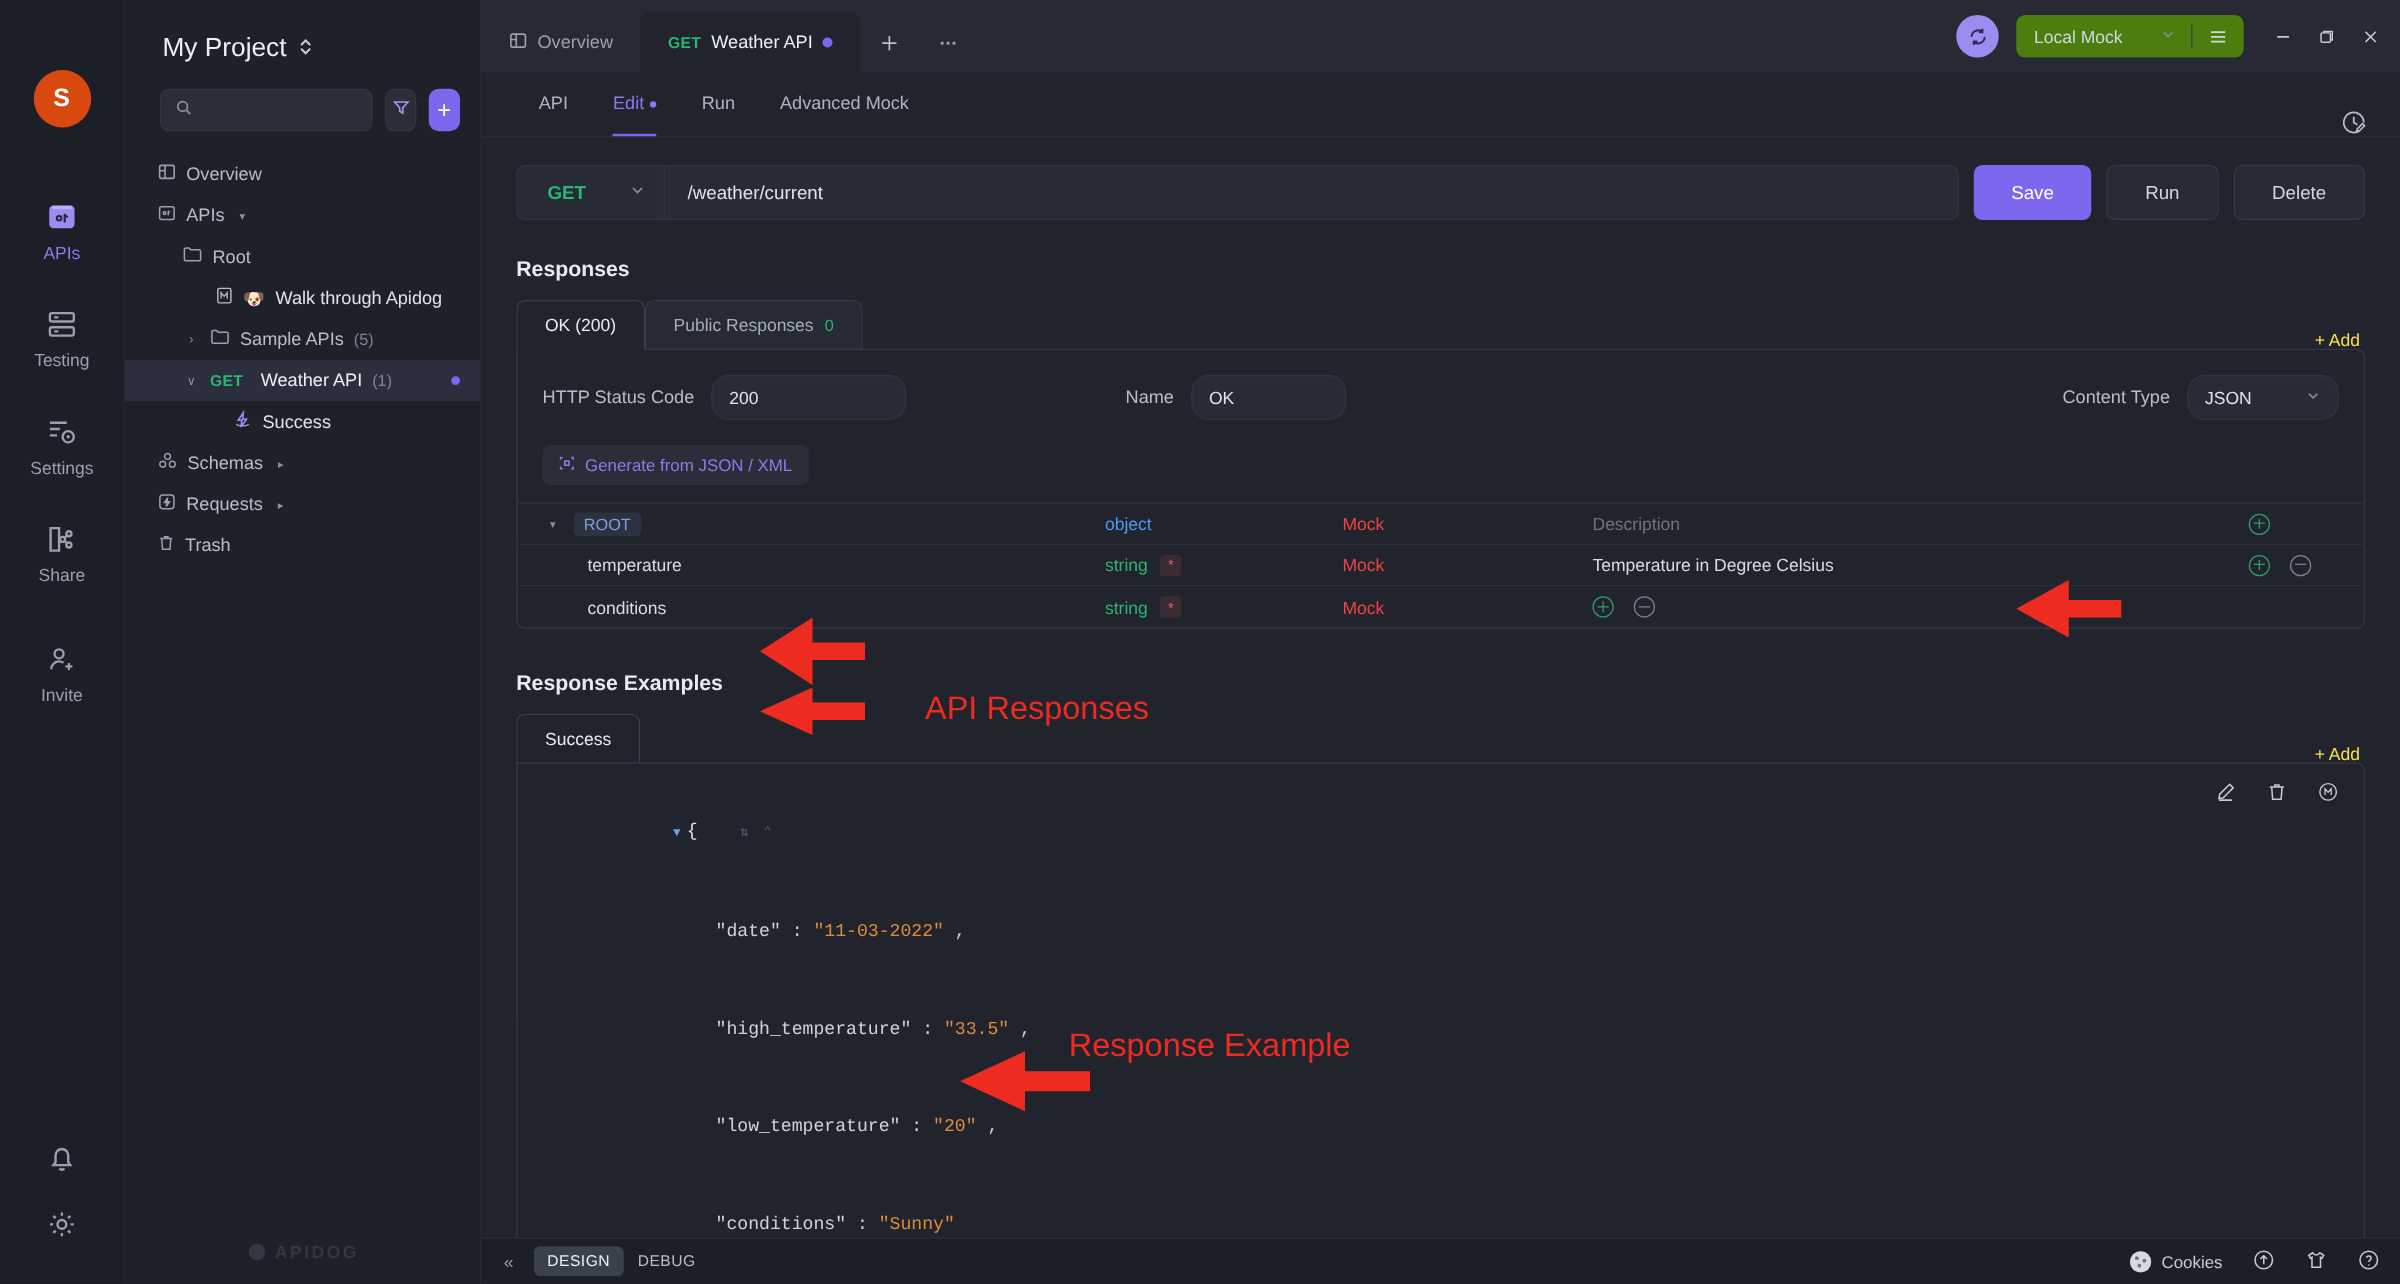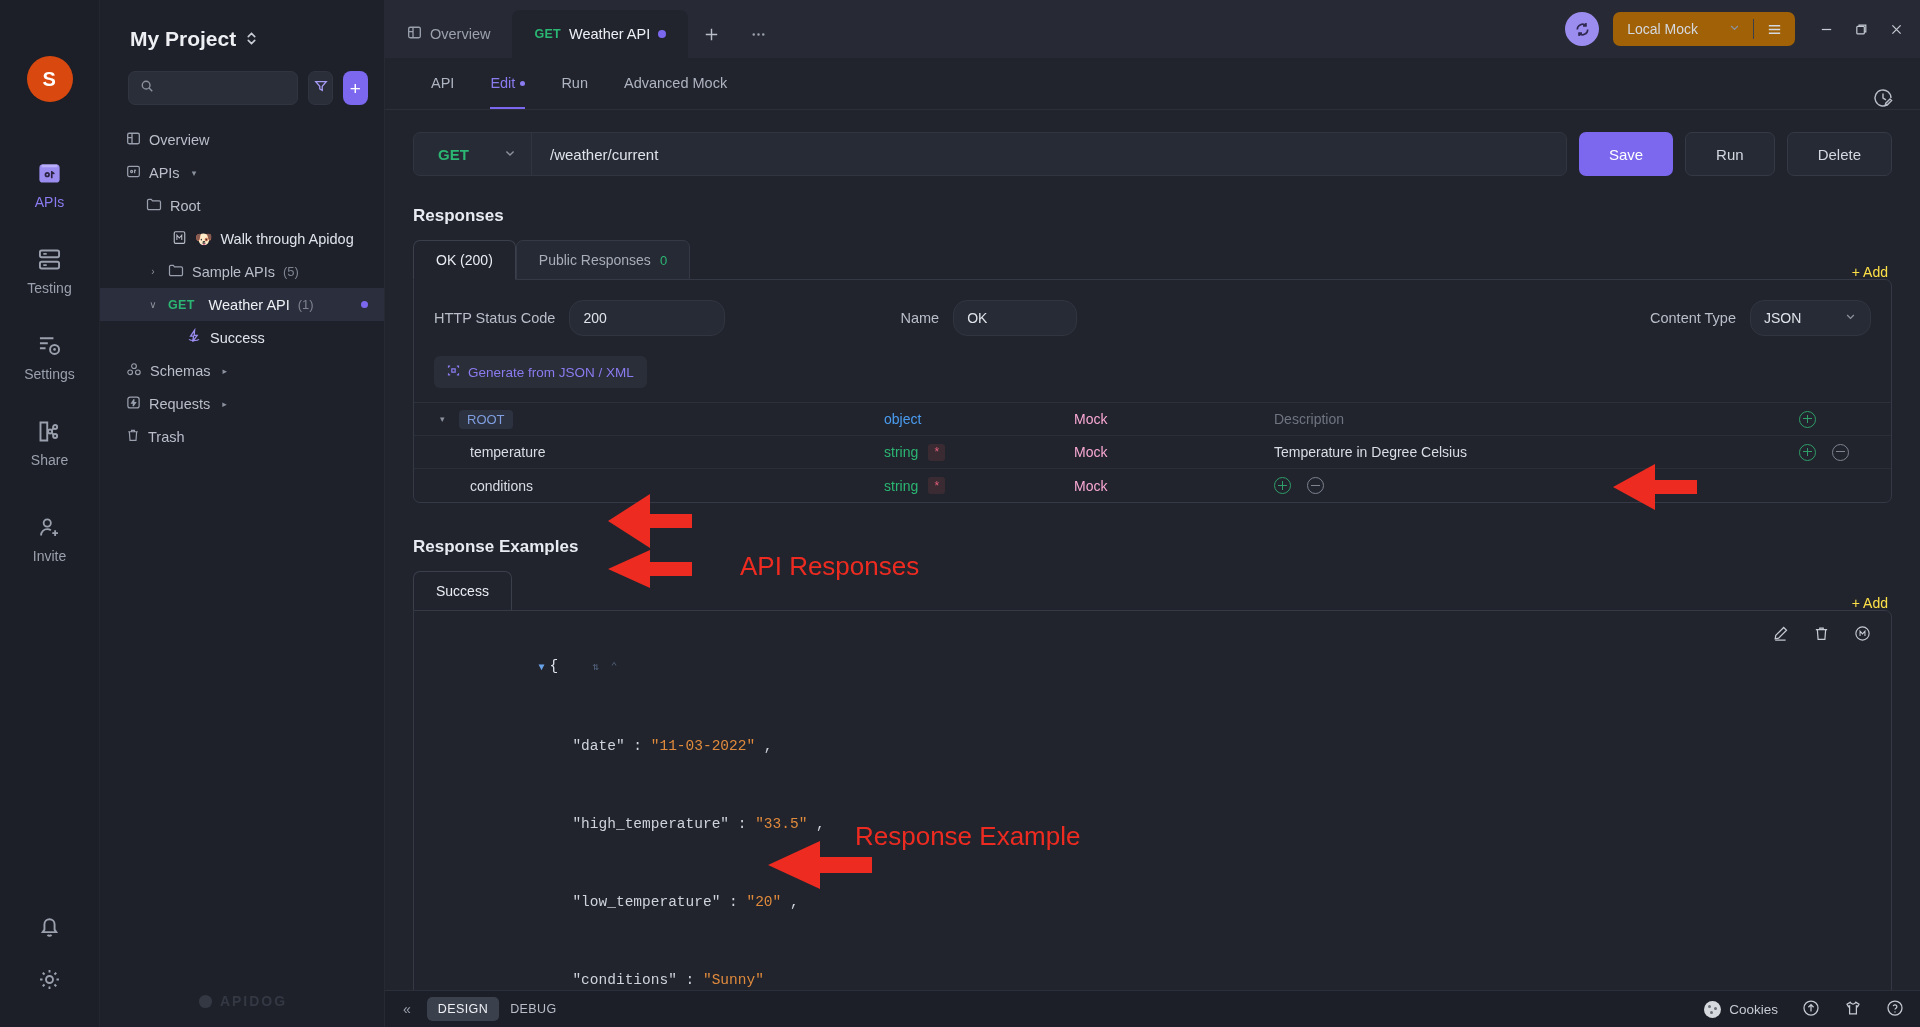--- a/index.html
+++ b/index.html
@@ -34,21 +34,21 @@
   .rail-spacer { flex: 1 1 auto; }
   .rail-bottom { width: 100px; display:flex; flex-direction:column; align-items:center; gap: 26px; padding-bottom: 34px; }
 
   
   .sidebar {
     width: 285px; flex: 0 0 285px; background: #1e212a; height: 1027px;
     border-right: 1px solid #272a33; position: relative;
   }
   .proj-title {
     display: flex; align-items: center; gap: 9px;
-    padding: 27px 0 0 30px; font-size: 21px; font-weight: 700; color: #edeff3;
+    padding: 27px 0 0 30px; font-size: 21px; font-weight: 400; color: #edeff3;
   }
   .search-row { display: flex; align-items: center; gap: 10px; padding: 20px 16px 0 28px; }
   .search-box {
     flex: 1 1 auto; height: 34px; background: #2a2e38; border-radius: 7px;
     display: flex; align-items: center; padding: 0 11px; border: 1px solid #31353f;
   }
   .search-box input {
     background: transparent; border: none; outline: none; color: #c9cdd6;
     font-size: 13px; font-family: inherit; width: 100%; margin-left: 7px;
   }
@@ -90,21 +90,21 @@
     font-size: 14.5px; color: #9aa0ad; cursor: pointer; border-radius: 8px 8px 0 0;
   }
   .wtab.active { background: #21242d; color: #e6e9ef; }
   .wtab .dot { width: 8px; height: 8px; border-radius: 50%; background: #7b68ee; }
   .tb-icon-btn { height: 48px; display:flex; align-items:center; padding: 0 14px; color:#9aa0ad; cursor:pointer; font-size: 20px;}
   .titlebar-right { margin-left: auto; display: flex; align-items: center; gap: 0; padding-right: 16px; height: 58px; }
   .sync-circle {
     width: 34px; height: 34px; border-radius: 50%; background: #9b8cf0;
     display: flex; align-items: center; justify-content: center; cursor: pointer; margin-right: 14px;
   }
-  .env-box { height: 34px; background: #a16207; border-radius: 7px; display: flex; align-items: center; justify-content: center; }
+  .env-box { height: 34px; background: #4d7c0f; border-radius: 7px; display: flex; align-items: center; justify-content: center; }
   .env-sel { display: flex; align-items: center; gap: 30px; padding: 0 12px 0 14px; font-size: 14px; color: #d4d8e0; cursor: pointer; }
   .env-div { width: 1px; height: 20px; background: #3a3f4b; }
   .env-menu { padding: 0 12px; cursor: pointer; display: flex; align-items: center; }
   .win-btns { display: flex; align-items: center; gap: 20px; margin-left: 24px; color: #c5cad3; }
   .win-btns span { cursor: pointer; display: flex; align-items: center; }
 
   .subtabs {
     height: 52px; display: flex; align-items: flex-end; gap: 0; padding-left: 28px;
     border-bottom: 1px solid #2b2f39; flex: 0 0 52px; position: relative;
   }
@@ -170,21 +170,21 @@
   .genbtn {
     display: inline-flex; align-items: center; gap: 8px; height: 32px; padding: 0 13px;
     background: #2a2e38; border-radius: 6px; color: #8b7bf0; font-size: 13.5px; cursor: pointer;
   }
 
   .schema-table { border-top: 1px solid #2c303a; }
   .srow { display: flex; align-items: center; height: 33px; border-bottom: 1px solid #2a2e37; font-size: 14px; }
   .srow:last-child { border-bottom: none; }
   .c-name { width: 470px; display: flex; align-items: center; padding-left: 26px; color: #d9dde4; }
   .c-type { width: 190px; display: flex; align-items: center; gap: 10px; }
-  .c-mock { width: 200px; color: #f9a8d4; }
+  .c-mock { width: 200px; color: #ef4444; }
   .c-desc { flex: 1 1 auto; min-width: 0; color: #d9dde4; white-space: nowrap; overflow: hidden; }
   .c-desc.ph { color: #6f757f; }
   .c-act { width: 92px; display: flex; align-items: center; gap: 16px; justify-content: flex-start; }
   .t-object { color: #4a9cf0; }
   .t-string { color: #2bb673; }
   .req-star { width: 17px; height: 17px; background: #3a2b33; border-radius: 3px; color: #e05d7a;
               font-size: 12px; display: inline-flex; align-items: center; justify-content: center; }
   .root-chip { background: #2d3240; color: #7f9fe0; border-radius: 4px; padding: 2px 8px; font-size: 13px; }
   .tcaret { color: #8b919d; font-size: 9px; margin-right: 9px; width: 10px; }
   .ico-plus, .ico-minus { width: 17px; height: 17px; border-radius: 50%; border: 1.4px solid; position: relative; cursor: pointer; }

